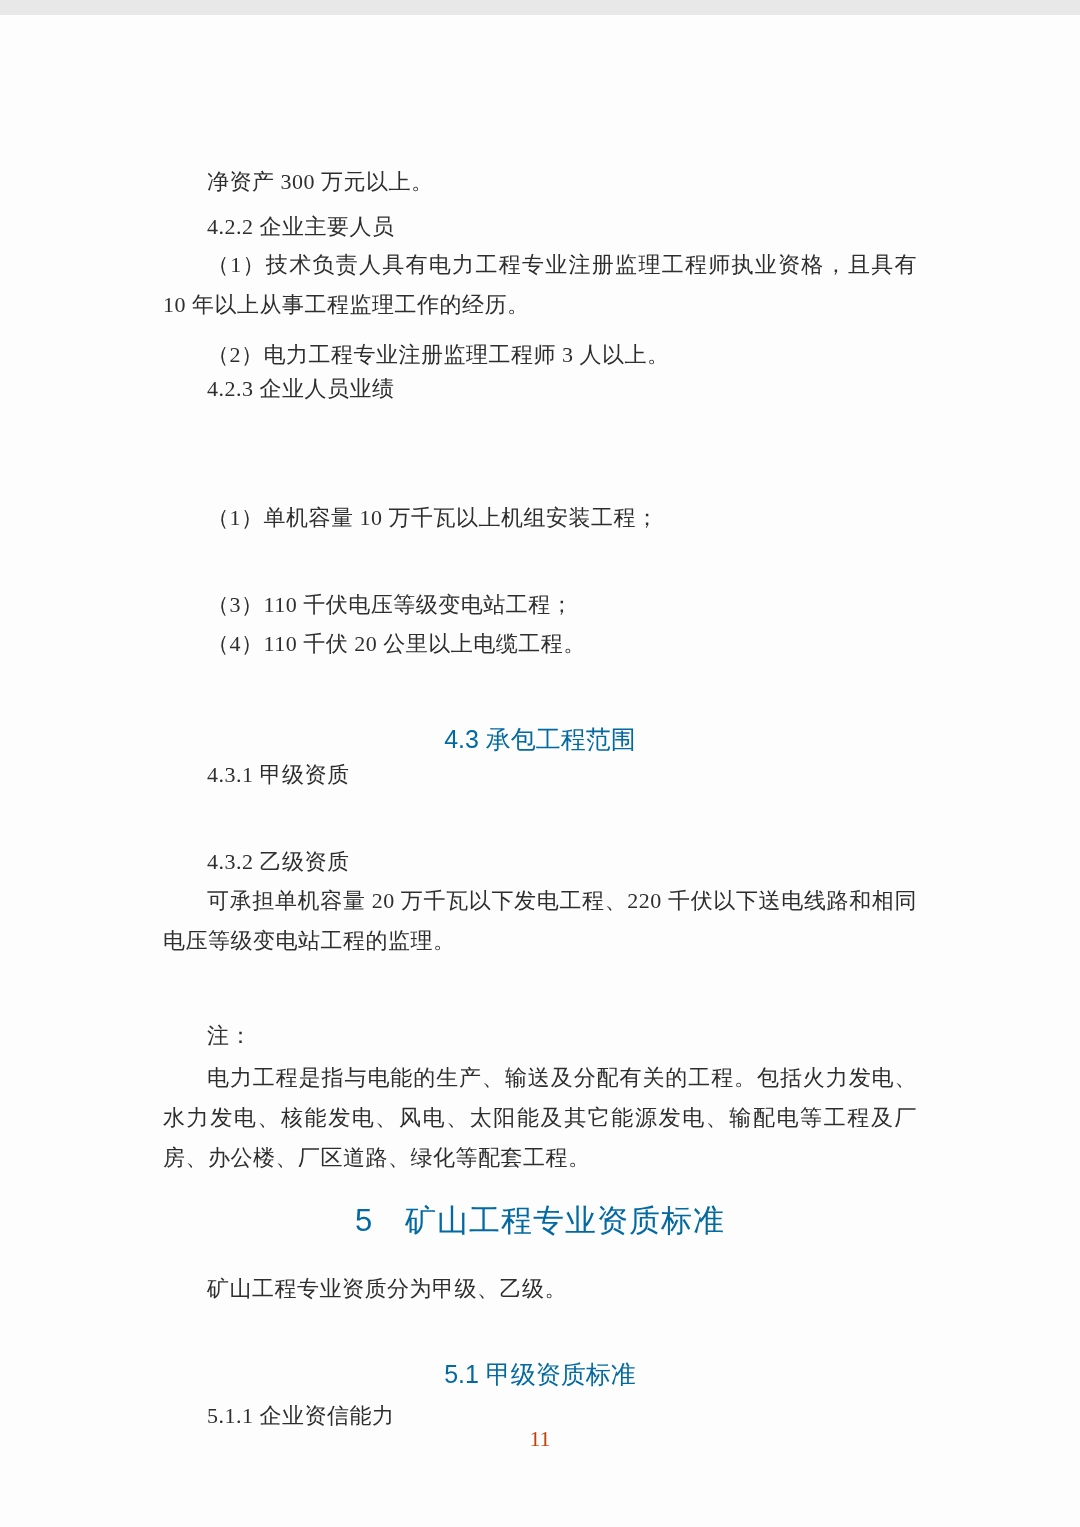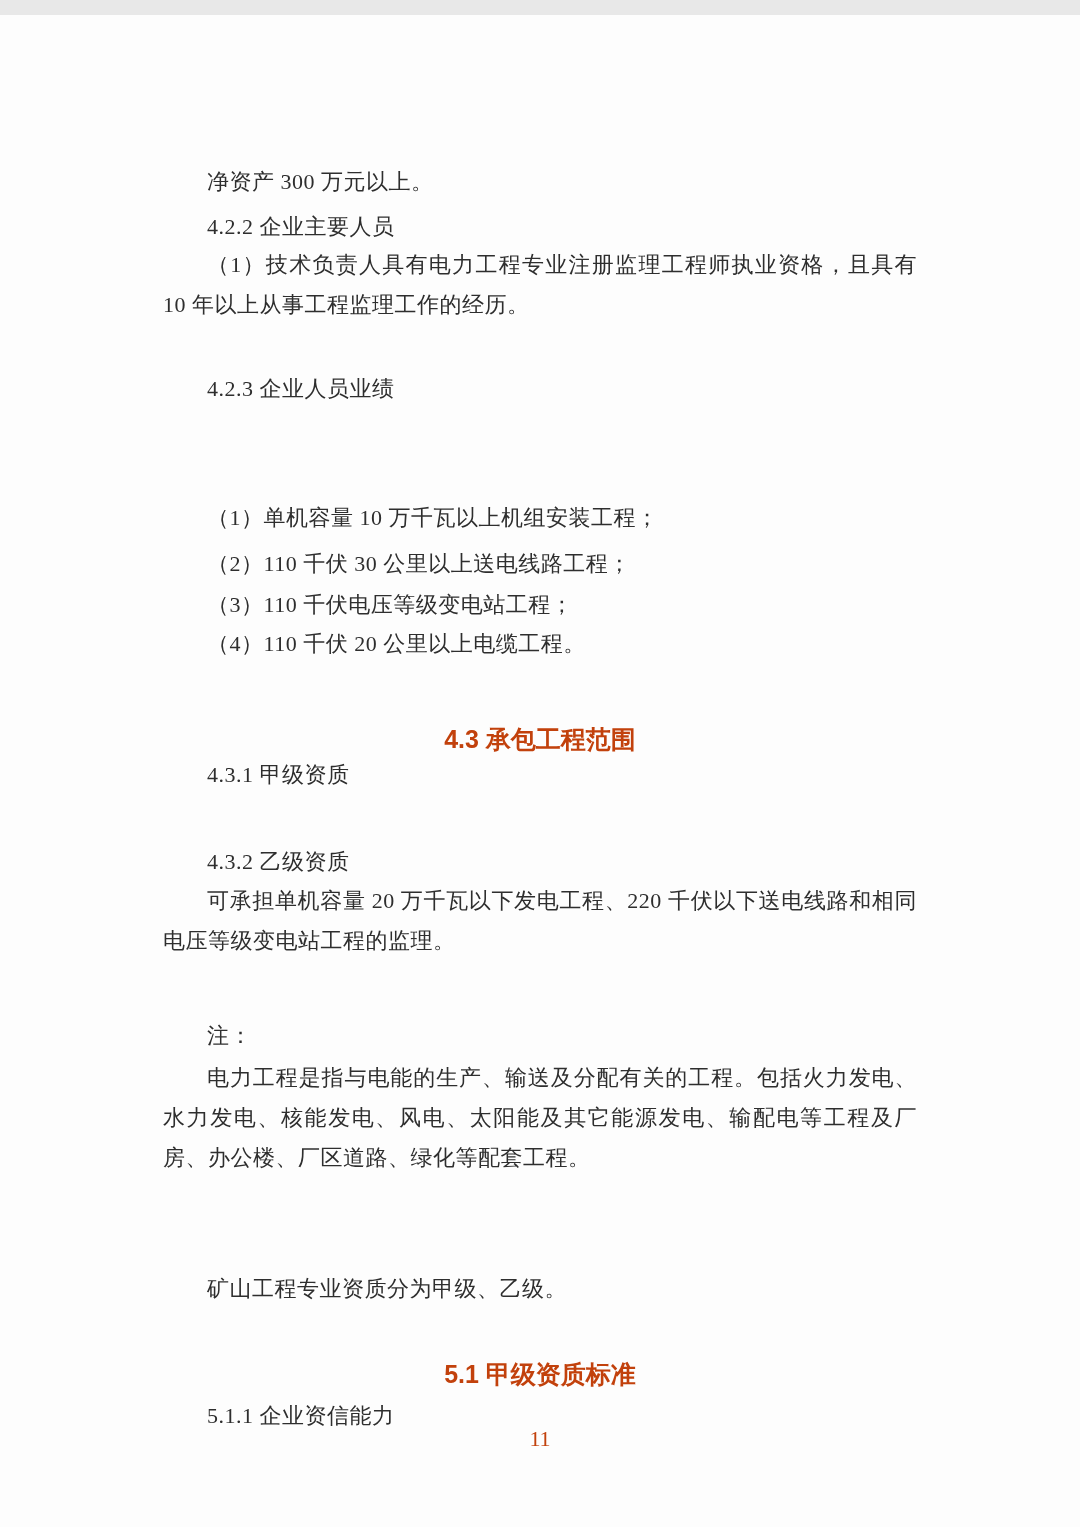--- a/index.html
+++ b/index.html
@@ -28,22 +28,22 @@
   }
   .indent {
     text-indent: 2em;
   }
   .heading {
     position: absolute;
     left: 0;
     width: 100%;
     text-align: center;
     font-family: "Liberation Sans", "DejaVu Sans", sans-serif;
-    font-weight: bold;
-    color: #c2410c;
+    font-weight: normal;
+    color: #0369a1;
   }
   .heading-sub {
     font-size: 25px;
     line-height: 40px;
   }
   .heading-chapter {
     font-size: 31px;
     line-height: 46px;
     letter-spacing: 1px;
   }
@@ -61,45 +61,46 @@
 <body>
 
 <div class="page">
 
   <p class="line indent" style="top:125px">净资产 300 万元以上。</p>
 
   <p class="line indent" style="top:170px">4.2.2 企业主要人员</p>
 
   <p class="line indent" style="top:208px">（1）技术负责人具有电力工程专业注册监理工程师执业资格，且具有 10 年以上从事工程监理工作的经历。</p>
 
+  <p class="line indent" style="top:298px">（2）电力工程专业注册监理工程师 3 人以上。</p>
 
   <p class="line indent" style="top:332px">4.2.3 企业人员业绩</p>
 
 
   <p class="line indent" style="top:461px">（1）单机容量 10 万千瓦以上机组安装工程；</p>
 
-  <p class="line indent" style="top:507px">（2）110 千伏 30 公里以上送电线路工程；</p>
 
   <p class="line indent" style="top:548px">（3）110 千伏电压等级变电站工程；</p>
 
   <p class="line indent" style="top:587px">（4）110 千伏 20 公里以上电缆工程。</p>
 
   <h2 class="heading heading-sub" style="top:683px">4.3 承包工程范围</h2>
 
   <p class="line indent" style="top:718px">4.3.1 甲级资质</p>
 
 
   <p class="line indent" style="top:805px">4.3.2 乙级资质</p>
 
   <p class="line indent" style="top:844px">可承担单机容量 20 万千瓦以下发电工程、220 千伏以下送电线路和相同电压等级变电站工程的监理。</p>
 
   <p class="line indent" style="top:979px">注：</p>
 
   <p class="line indent" style="top:1021px">电力工程是指与电能的生产、输送及分配有关的工程。包括火力发电、水力发电、核能发电、风电、太阳能及其它能源发电、输配电等工程及厂房、办公楼、厂区道路、绿化等配套工程。</p>
 
+  <h1 class="heading heading-chapter" style="top:1162px">5　矿山工程专业资质标准</h1>
 
   <p class="line indent" style="top:1232px">矿山工程专业资质分为甲级、乙级。</p>
 
   <h2 class="heading heading-sub" style="top:1318px">5.1 甲级资质标准</h2>
 
   <p class="line indent" style="top:1359px">5.1.1 企业资信能力</p>
 
   <div class="page-number" style="top:1404px">11</div>
 
 </div>

